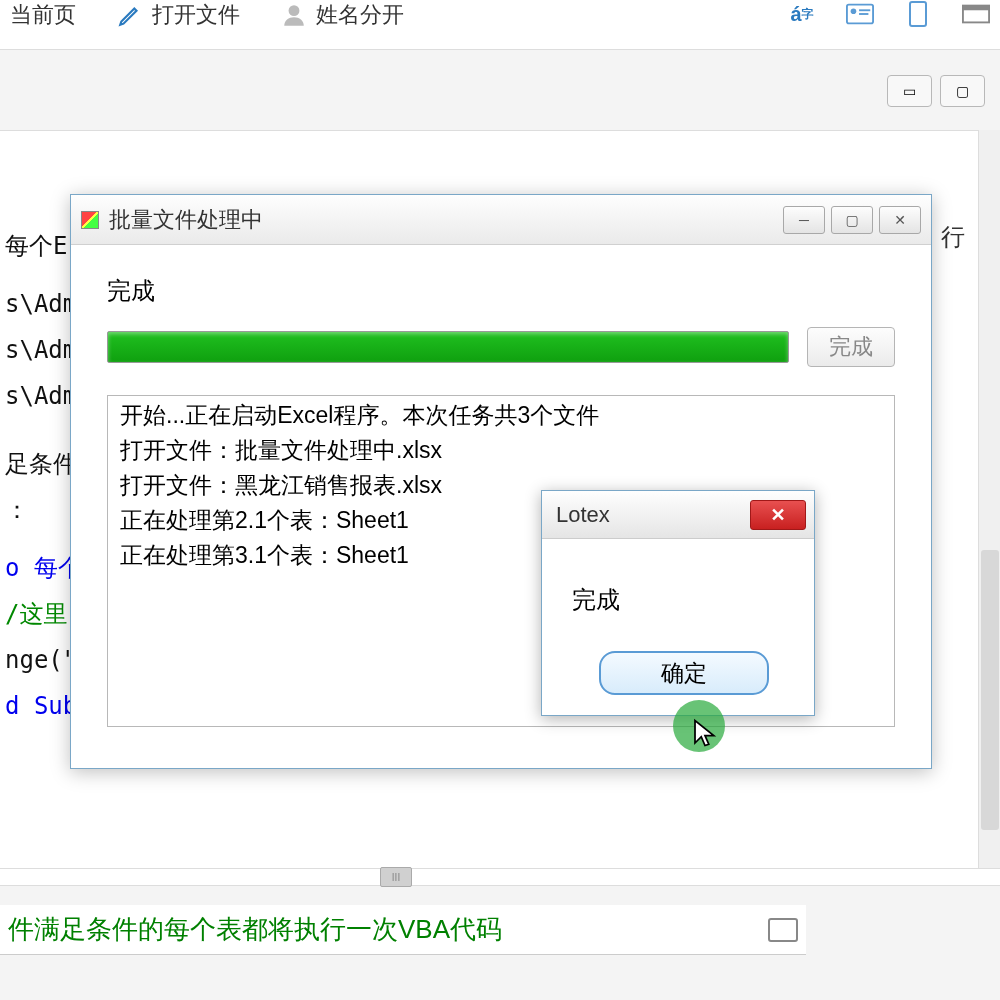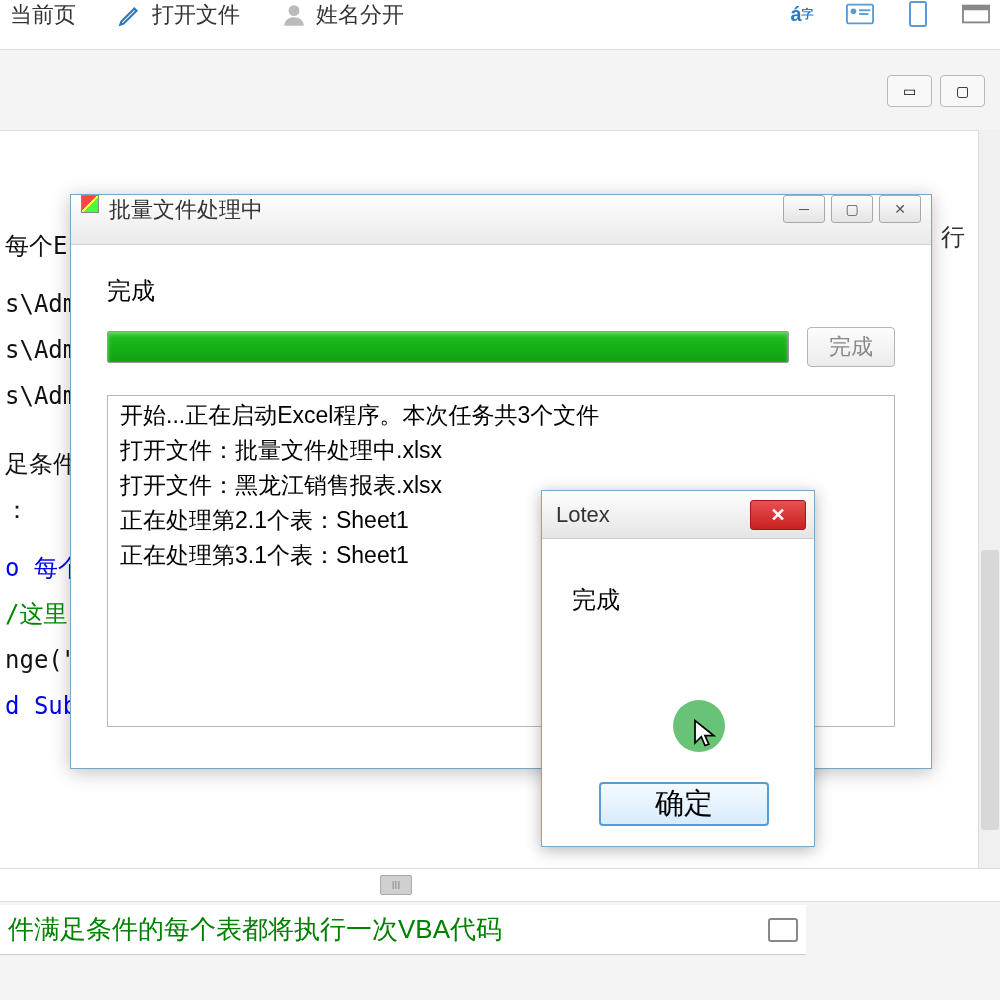--- a/index.html
+++ b/index.html
@@ -103,20 +103,21 @@
       background: #fff;
       border: 1px solid #7aa7c7;
       box-shadow: 0 3px 18px rgba(0,0,0,0.25);
       z-index: 10;
     }
     .dialog-titlebar {
       height: 50px;
       background: linear-gradient(#fefefe, #eaeaea);
       border-bottom: 1px solid #d0d0d0;
       display: flex;
+      align-items: center;
       padding: 0 10px;
     }
     .dialog-icon {
       width: 18px;
       height: 18px;
       background: linear-gradient(135deg, #f44 0%, #f44 45%, #ff4 45%, #ff4 55%, #4f4 55%);
       border: 1px solid #888;
       margin-right: 10px;
     }
     .dialog-title {
@@ -184,21 +185,21 @@
       background: #fff;
     }
     .log-line { white-space: nowrap; }
     
     
     .dialog-lotex {
       position: absolute;
       top: 490px;
       left: 541px;
       width: 274px;
-      height: 357px;
+      height: 226px;
       background: #fff;
       border: 1px solid #7aa7c7;
       box-shadow: 0 3px 15px rgba(0,0,0,0.3);
       z-index: 20;
     }
     .lotex-titlebar {
       height: 48px;
       background: linear-gradient(#fefefe, #e5e5e5);
       border-bottom: 1px solid #ccc;
       display: flex;
@@ -237,22 +238,22 @@
     .lotex-footer {
       margin-top: auto;
       display: flex;
       justify-content: center;
     }
     .ok-btn {
       width: 170px;
       height: 44px;
       border: 2px solid #5a9bd5;
       background: linear-gradient(#f4faff, #d8ecfb);
-      border-radius: 4px;
-      font-size: 29px;
+      border-radius: 16px;
+      font-size: 23px;
       cursor: pointer;
       position: relative;
       margin-left: 12px;
     }
     .cursor-circle {
       position: absolute;
       top: 700px;
       left: 673px;
       width: 52px;
       height: 52px;
@@ -270,21 +271,21 @@
       font-size: 30px;
       color: #000;
     }
     
     
     .bottom-scroll {
       position: absolute;
       top: 868px;
       left: 0;
       width: 1000px;
-      height: 34px;
+      height: 18px;
       background: #fff;
       border-top: 1px solid #ddd;
       border-bottom: 1px solid #ddd;
       display: flex;
       align-items: center;
     }
     .scroll-thumb {
       width: 32px;
       height: 20px;
       background: #d0d0d0;

